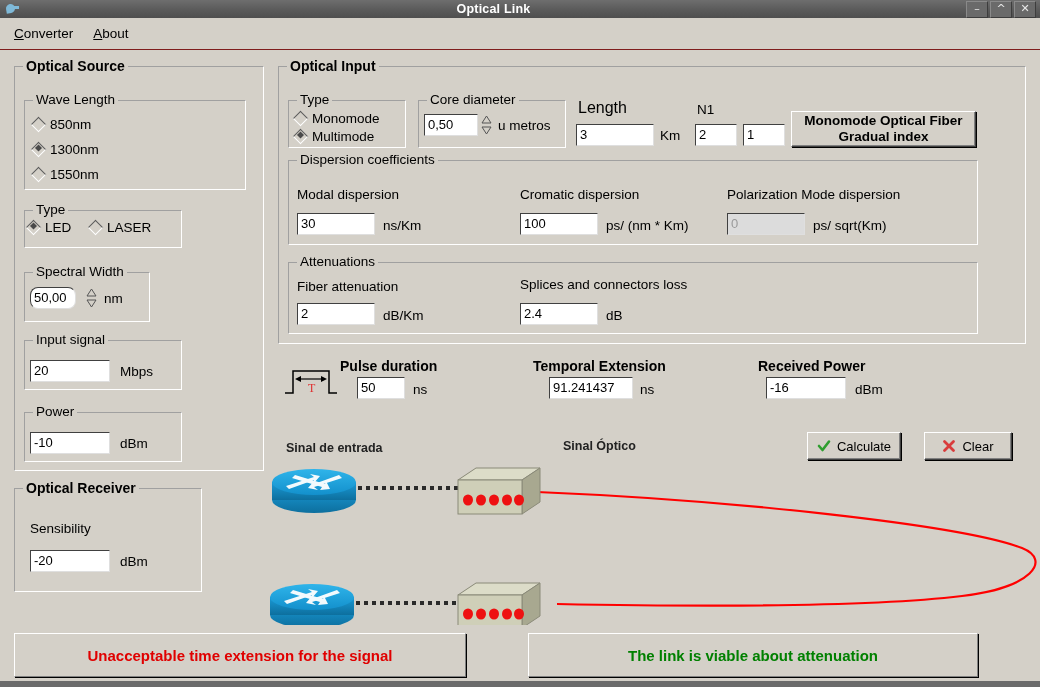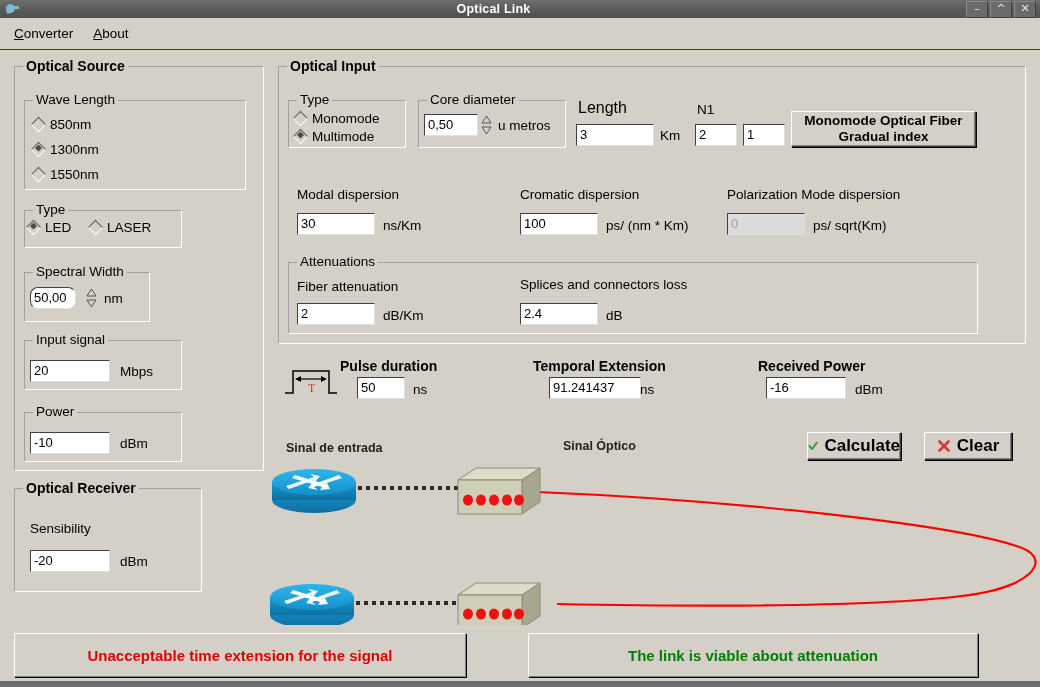--- a/index.html
+++ b/index.html
@@ -91,21 +91,21 @@
   .spin{position:absolute;width:12px;height:22px;display:flex;flex-direction:column;
         align-items:center;justify-content:center;}
   .spin svg{display:block;}
 
   
   .btn{
     position:absolute;box-sizing:border-box;background:#d4d0c8;
     border:1px solid #ffffff;border-right-color:#404040;border-bottom-color:#404040;
     box-shadow:inset -1px -1px 0 #808080, 1px 1px 0 #000;
     display:flex;align-items:center;justify-content:center;gap:6px;
-    font-size:17px;color:#000;text-align:center;font-weight:bold;
+    font-size:13px;color:#000;text-align:center;
   }
   .btn.bold{font-weight:bold;font-size:13.5px;line-height:16px;}
 
   .statusbar{
     position:absolute;box-sizing:border-box;background:#d4d0c8;
     border:1px solid #ffffff;border-right-color:#808080;border-bottom-color:#808080;
     box-shadow:1px 1px 0 #000;
     display:flex;align-items:center;justify-content:center;
     font-weight:bold;font-size:15px;
   }
@@ -238,20 +238,23 @@
   <div class="lbl" style="left:697px;top:102px;">N1</div>
   <div class="tfield inset" style="left:695px;top:124px;width:42px;height:22px;">2</div>
   <div class="lbl" style="left:745px;top:102px;margin-top:24px;">N2</div>
   <div class="tfield inset" style="left:743px;top:124px;width:42px;height:22px;">1</div>
 
   <div class="btn bold" style="left:791px;top:111px;width:185px;height:36px;flex-direction:column;gap:0;">
     <span>Monomode Optical Fiber</span>
     <span>Gradual index</span>
   </div>
 
+  <div class="group" style="left:288px;top:160px;width:690px;height:85px;">
+    <div class="grouptitle">Dispersion coefficients</div>
+  </div>
   <div class="lbl" style="left:297px;top:187px;">Modal dispersion</div>
   <div class="tfield inset" style="left:297px;top:213px;width:78px;height:22px;">30</div>
   <div class="lbl" style="left:383px;top:218px;">ns/Km</div>
 
   <div class="lbl" style="left:520px;top:187px;">Cromatic dispersion</div>
   <div class="tfield inset" style="left:520px;top:213px;width:78px;height:22px;">100</div>
   <div class="lbl" style="left:606px;top:218px;">ps/ (nm * Km)</div>
 
   <div class="lbl" style="left:727px;top:187px;">Polarization Mode dispersion</div>
   <div class="tfield inset disabled" style="left:727px;top:213px;width:78px;height:22px;">0</div>
@@ -275,21 +278,21 @@
       <polygon points="12,14 18,11 18,17" fill="#000"></polygon>
       <polygon points="44,14 38,11 38,17" fill="#000"></polygon>
       <text x="25" y="27" font-family="Liberation Serif, serif" font-size="12" fill="#e03030">T</text>
     </svg>
   </div>
   <div class="lbl bold" style="left:340px;top:358px;font-size:14px;">Pulse duration</div>
   <div class="tfield inset" style="left:357px;top:377px;width:48px;height:22px;">50</div>
   <div class="lbl" style="left:413px;top:382px;">ns</div>
 
   <div class="lbl bold" style="left:533px;top:358px;font-size:14px;">Temporal Extension</div>
-  <div class="tfield inset" style="left:549px;top:377px;width:92px;height:22px;">91.241437</div>
+  <div class="tfield inset" style="left:549px;top:377px;width:84px;height:22px;">91.241437</div>
   <div class="lbl" style="left:640px;top:382px;">ns</div>
 
   <div class="lbl bold" style="left:758px;top:358px;font-size:14px;">Received Power</div>
   <div class="tfield inset" style="left:766px;top:377px;width:80px;height:22px;">-16</div>
   <div class="lbl" style="left:855px;top:382px;">dBm</div>
 
   <div class="btn" style="left:807px;top:432px;width:94px;height:28px;">
     <svg width="14" height="14" viewBox="0 0 14 14">
         <polyline points="2,7 5.5,11 12,2.5" fill="none" stroke="#2f9e2f" stroke-width="2.6" stroke-linecap="round" stroke-linejoin="round"></polyline>
       </svg>

